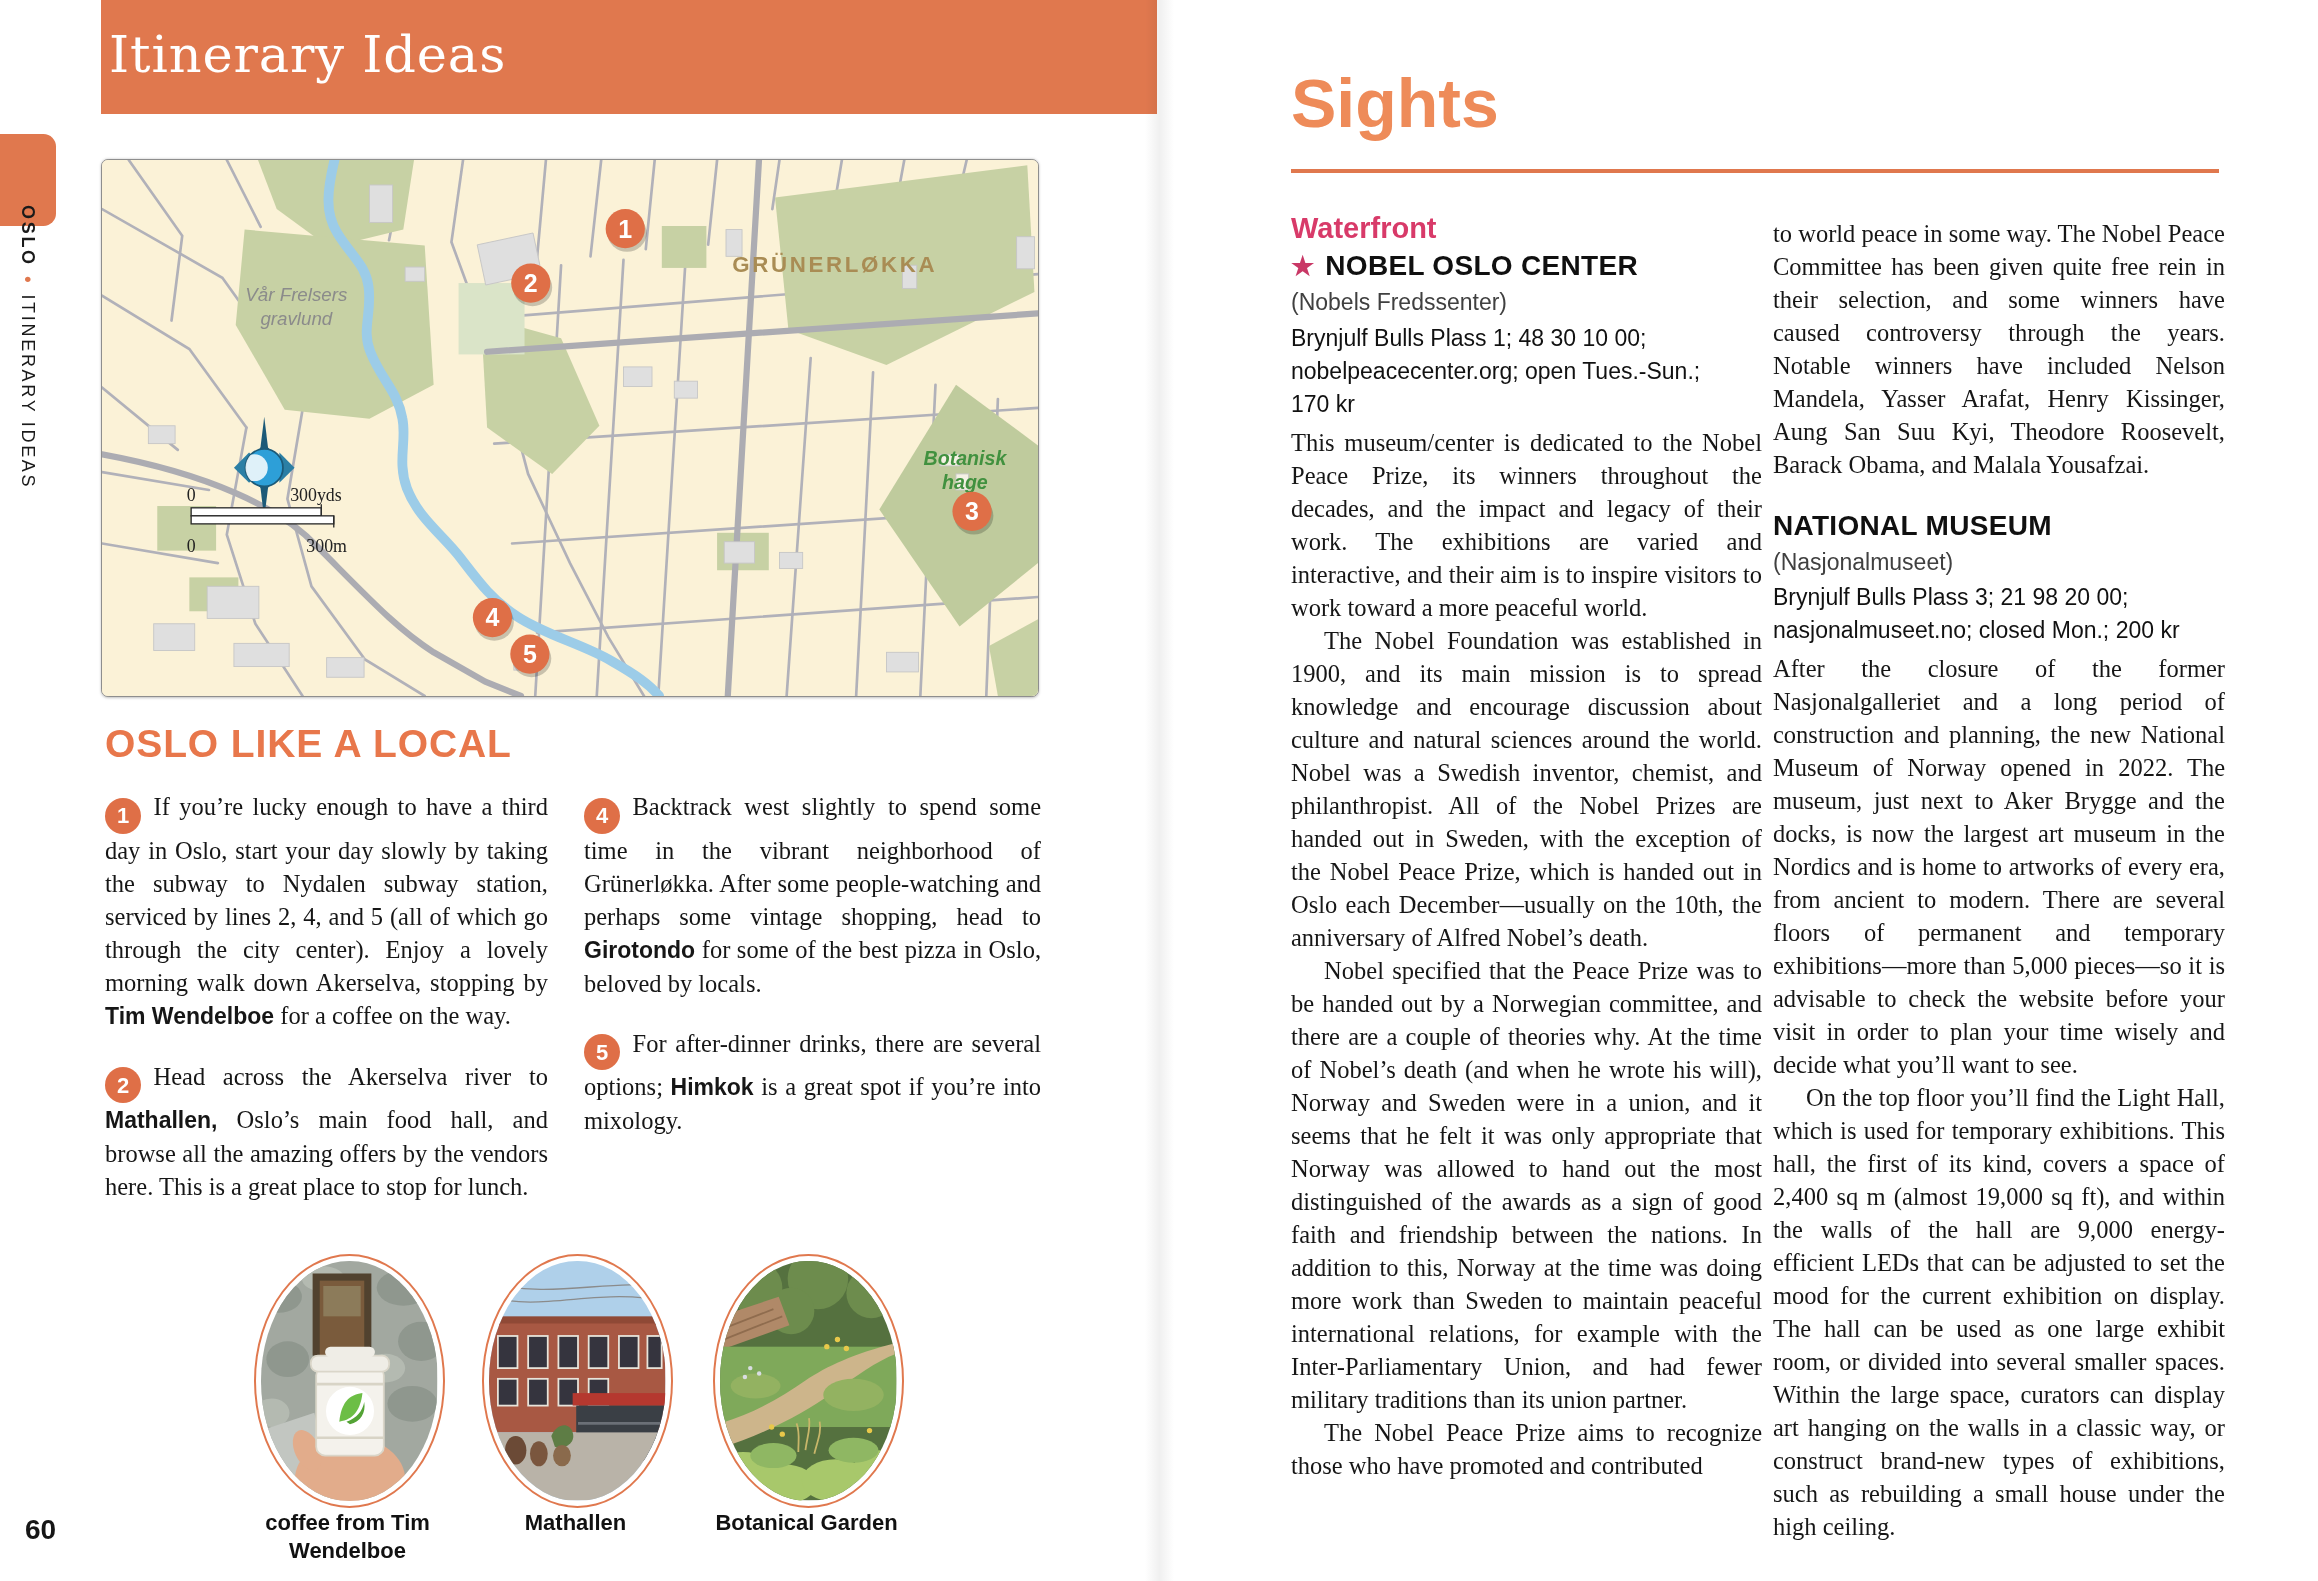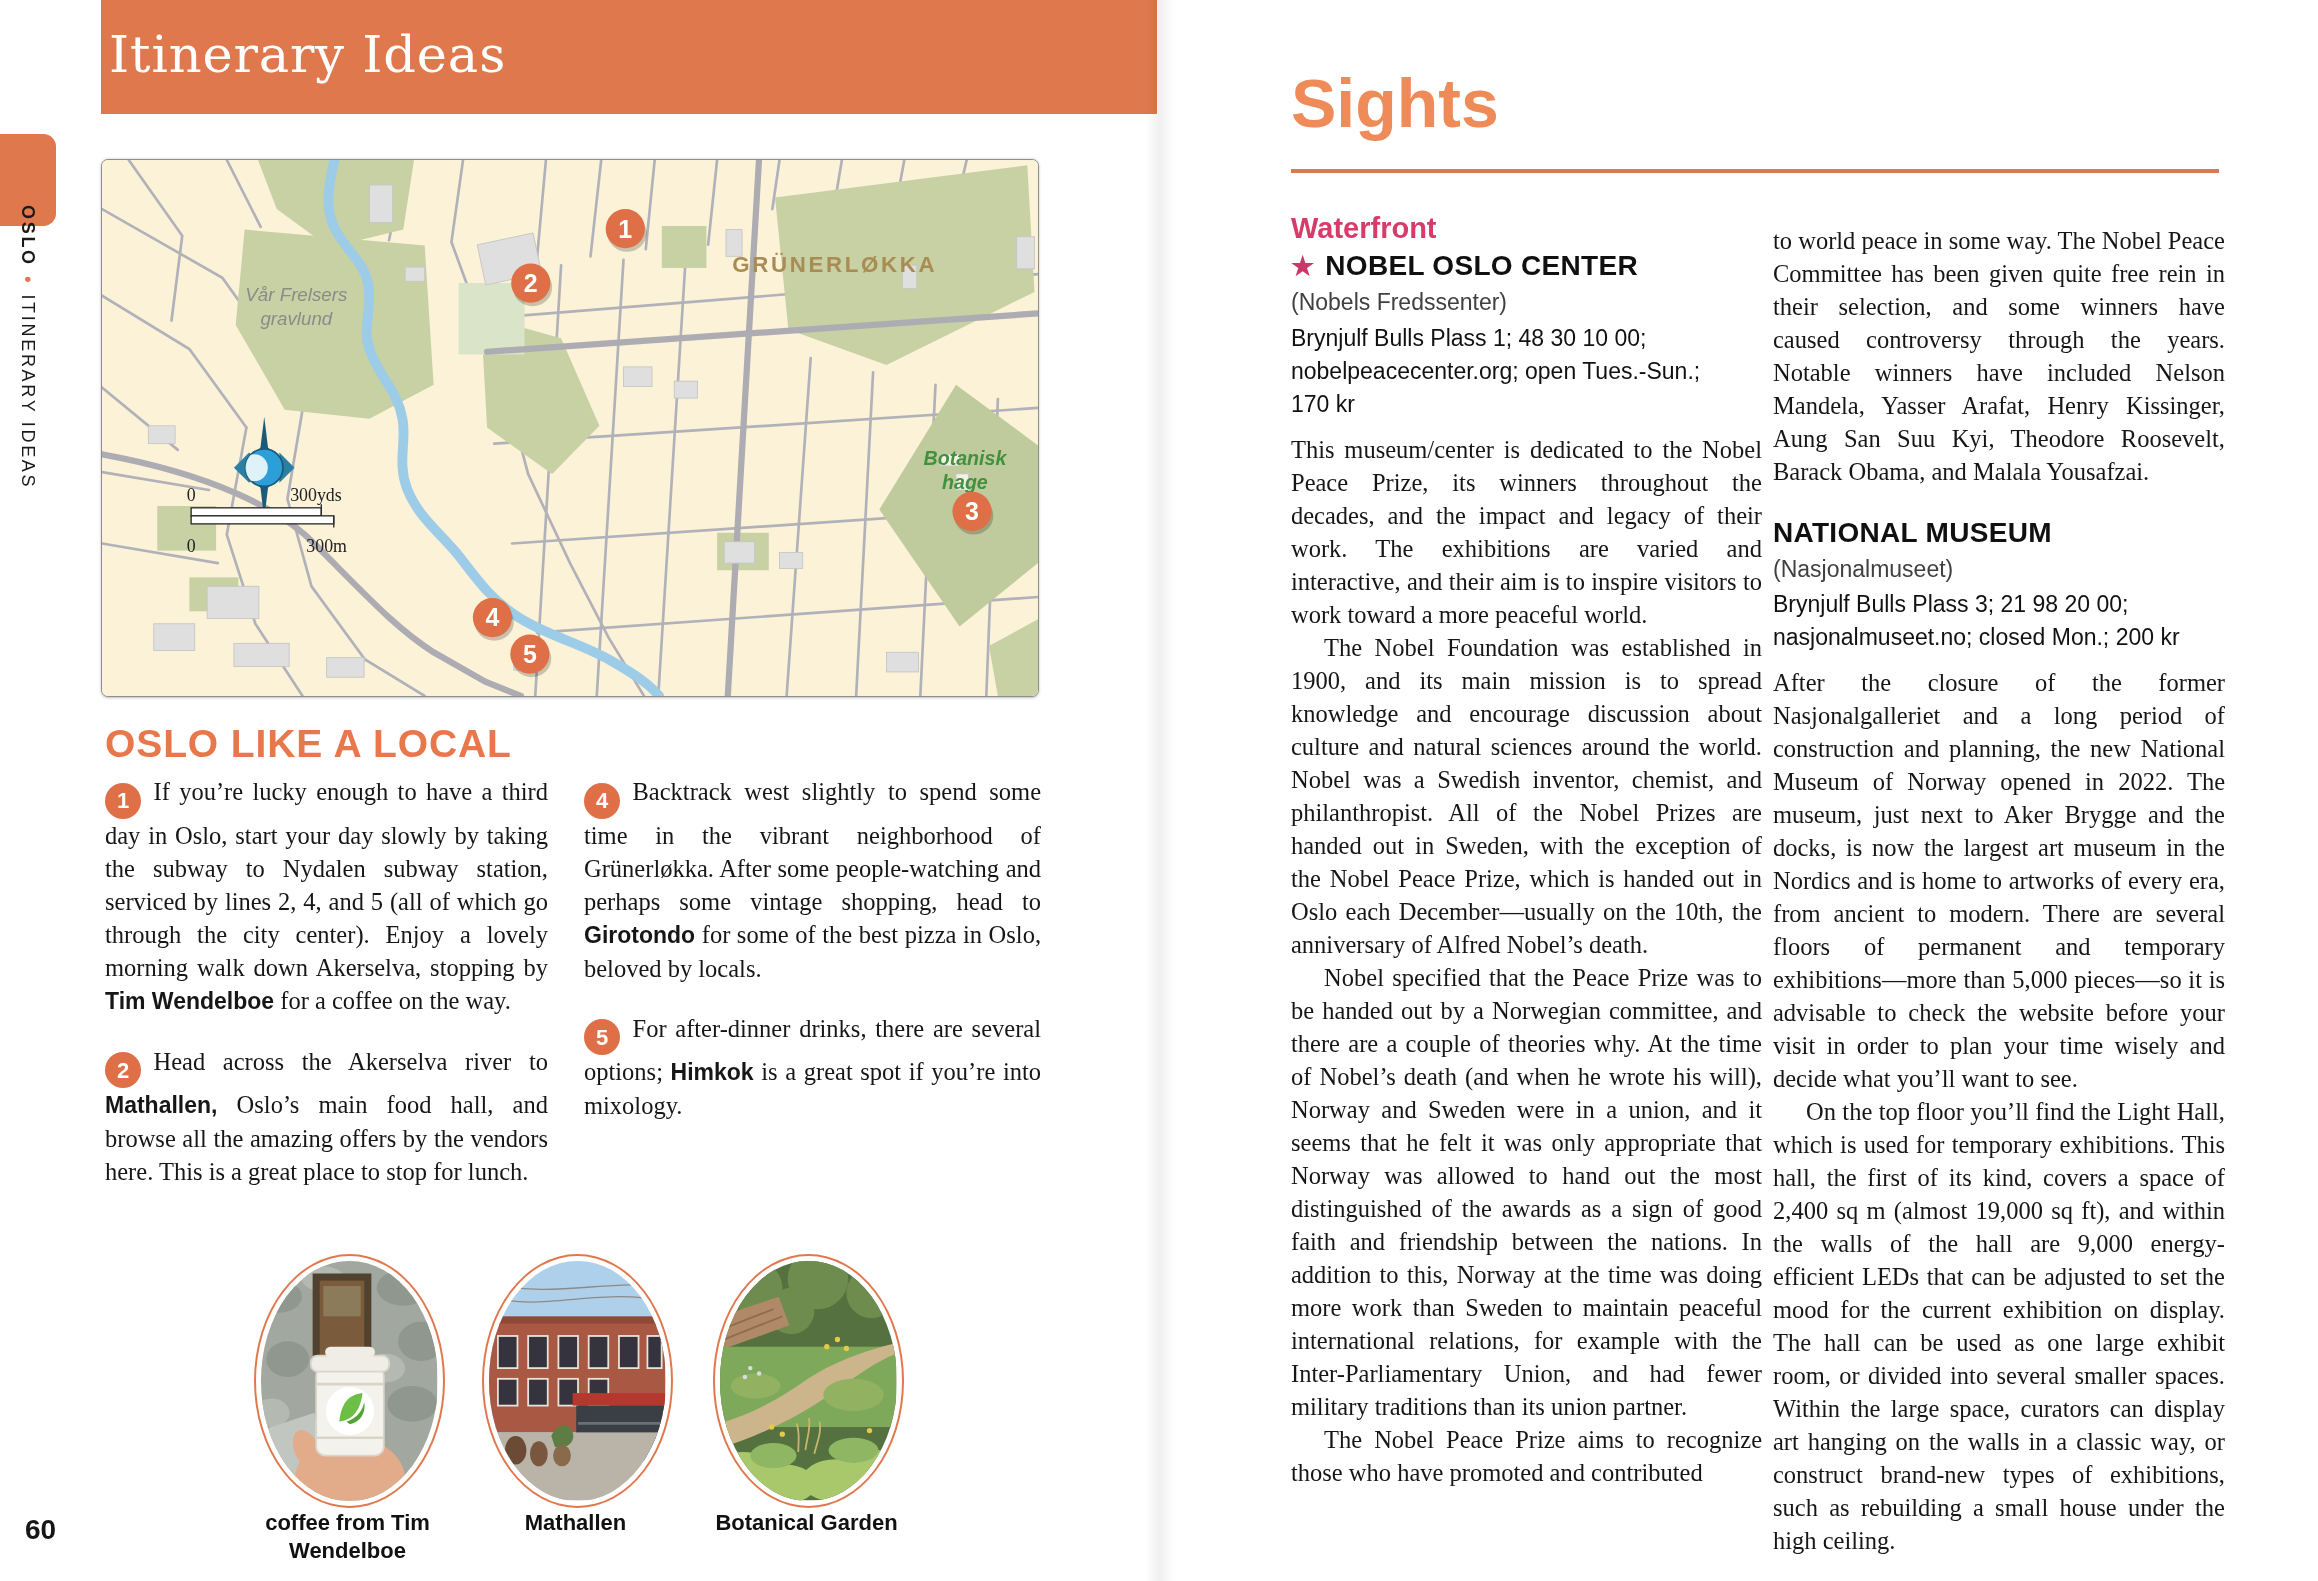--- a/index.html
+++ b/index.html
@@ -23,21 +23,21 @@
   #tab-left-text{left:16px;top:205px;}
   #tab-right-text{left:2279px;top:205px;}
   #map-box{left:101px;top:159px;width:936px;height:536px;border:1.8px solid #8E8E8E;border-radius:7.1px;
            overflow:hidden;background:#FBF2D7;box-shadow:0 0.9px 2.7px rgba(0,0,0,.25);}
   #map-box svg{display:block;width:100%;height:100%;}
   #local-heading{left:105px;top:722px;font-family:"Liberation Sans",sans-serif;font-weight:bold;
                  font-size:39px;color:#E8774B;letter-spacing:0.9px;}
   .step-col{position:absolute;top:774px;}
   #steps-col1{left:105px;width:443px;}
   #steps-col2{left:584px;width:457px;}
-  p.step{margin:1px 0 27px 0;font-size:24.5px;line-height:33px;text-align:justify;}
+  p.step{margin:16px 0 27px 0;font-size:24.5px;line-height:33px;text-align:justify;}
   p.step b, p.body b{font-family:"Liberation Sans",sans-serif;font-size:23px;}
   .stepnum{display:inline-flex;align-items:center;justify-content:center;width:36px;height:36px;
            border-radius:50%;background:var(--accent-deep);color:#fff;font-family:"Liberation Sans",sans-serif;
            font-weight:bold;font-size:22px;margin-right:12.5px;vertical-align:-8px;}
   .photo{position:absolute;top:1254px;width:187px;height:250px;border:2.2px solid var(--accent);border-radius:50%;}
   .photo-inner{position:absolute;left:5.4px;top:5.4px;right:5.4px;bottom:5.4px;border-radius:50%;overflow:hidden;}
   .photo-inner svg{display:block;width:100%;height:100%;}
   .caption{position:absolute;top:1509px;width:285px;text-align:center;font-family:"Liberation Sans",sans-serif;
            font-weight:bold;font-size:22px;line-height:28px;color:#111;}
   .pagenum{position:absolute;top:1514px;font-family:"Liberation Sans",sans-serif;font-weight:bold;font-size:28px;}
@@ -48,21 +48,21 @@
                 font-size:68px;color:var(--title-orange);}
   #sights-rule{left:1291px;top:169px;width:928px;height:3.6px;background:var(--accent);}
   #rcol1{left:1291px;top:212px;width:471px;}
   #rcol2{left:1773px;top:212px;width:452px;}
   .area-heading{font-family:"Liberation Sans",sans-serif;font-weight:bold;font-size:29px;color:var(--pink);margin:0 0 5.4px 0;}
   .listing-name{font-family:"Liberation Sans",sans-serif;font-weight:bold;font-size:28px;color:#101010;
                 letter-spacing:0.3px;margin:0 0 7.1px 0;}
   .listing-name .star{color:var(--star-pink);margin-right:10.7px;font-size:26px;}
   .native{font-family:Liberation Sans, sans-serif;font-size:23px;color:#404040;margin:0 0 5.4px 0;}
   .info div{font-family:"Liberation Sans",sans-serif;font-size:23px;line-height:33px;color:#111;font-weight:400;}
-  .paras{margin-top:12px;}
+  .paras{margin-top:5px;}
   p.body{margin:0;font-size:24.5px;line-height:33px;text-align:justify;}
   p.body.ind{text-indent:1.35em;}
   #nm-block{margin-top:28.5px;}
   #gutter{left:1145px;top:0;width:28.5px;height:1581px;
           background:linear-gradient(to right,rgba(0,0,0,0) 0%,rgba(0,0,0,.06) 50%,rgba(0,0,0,0) 100%);}
 </style>
 </head>
 <body>
 
 <div id="spread">

